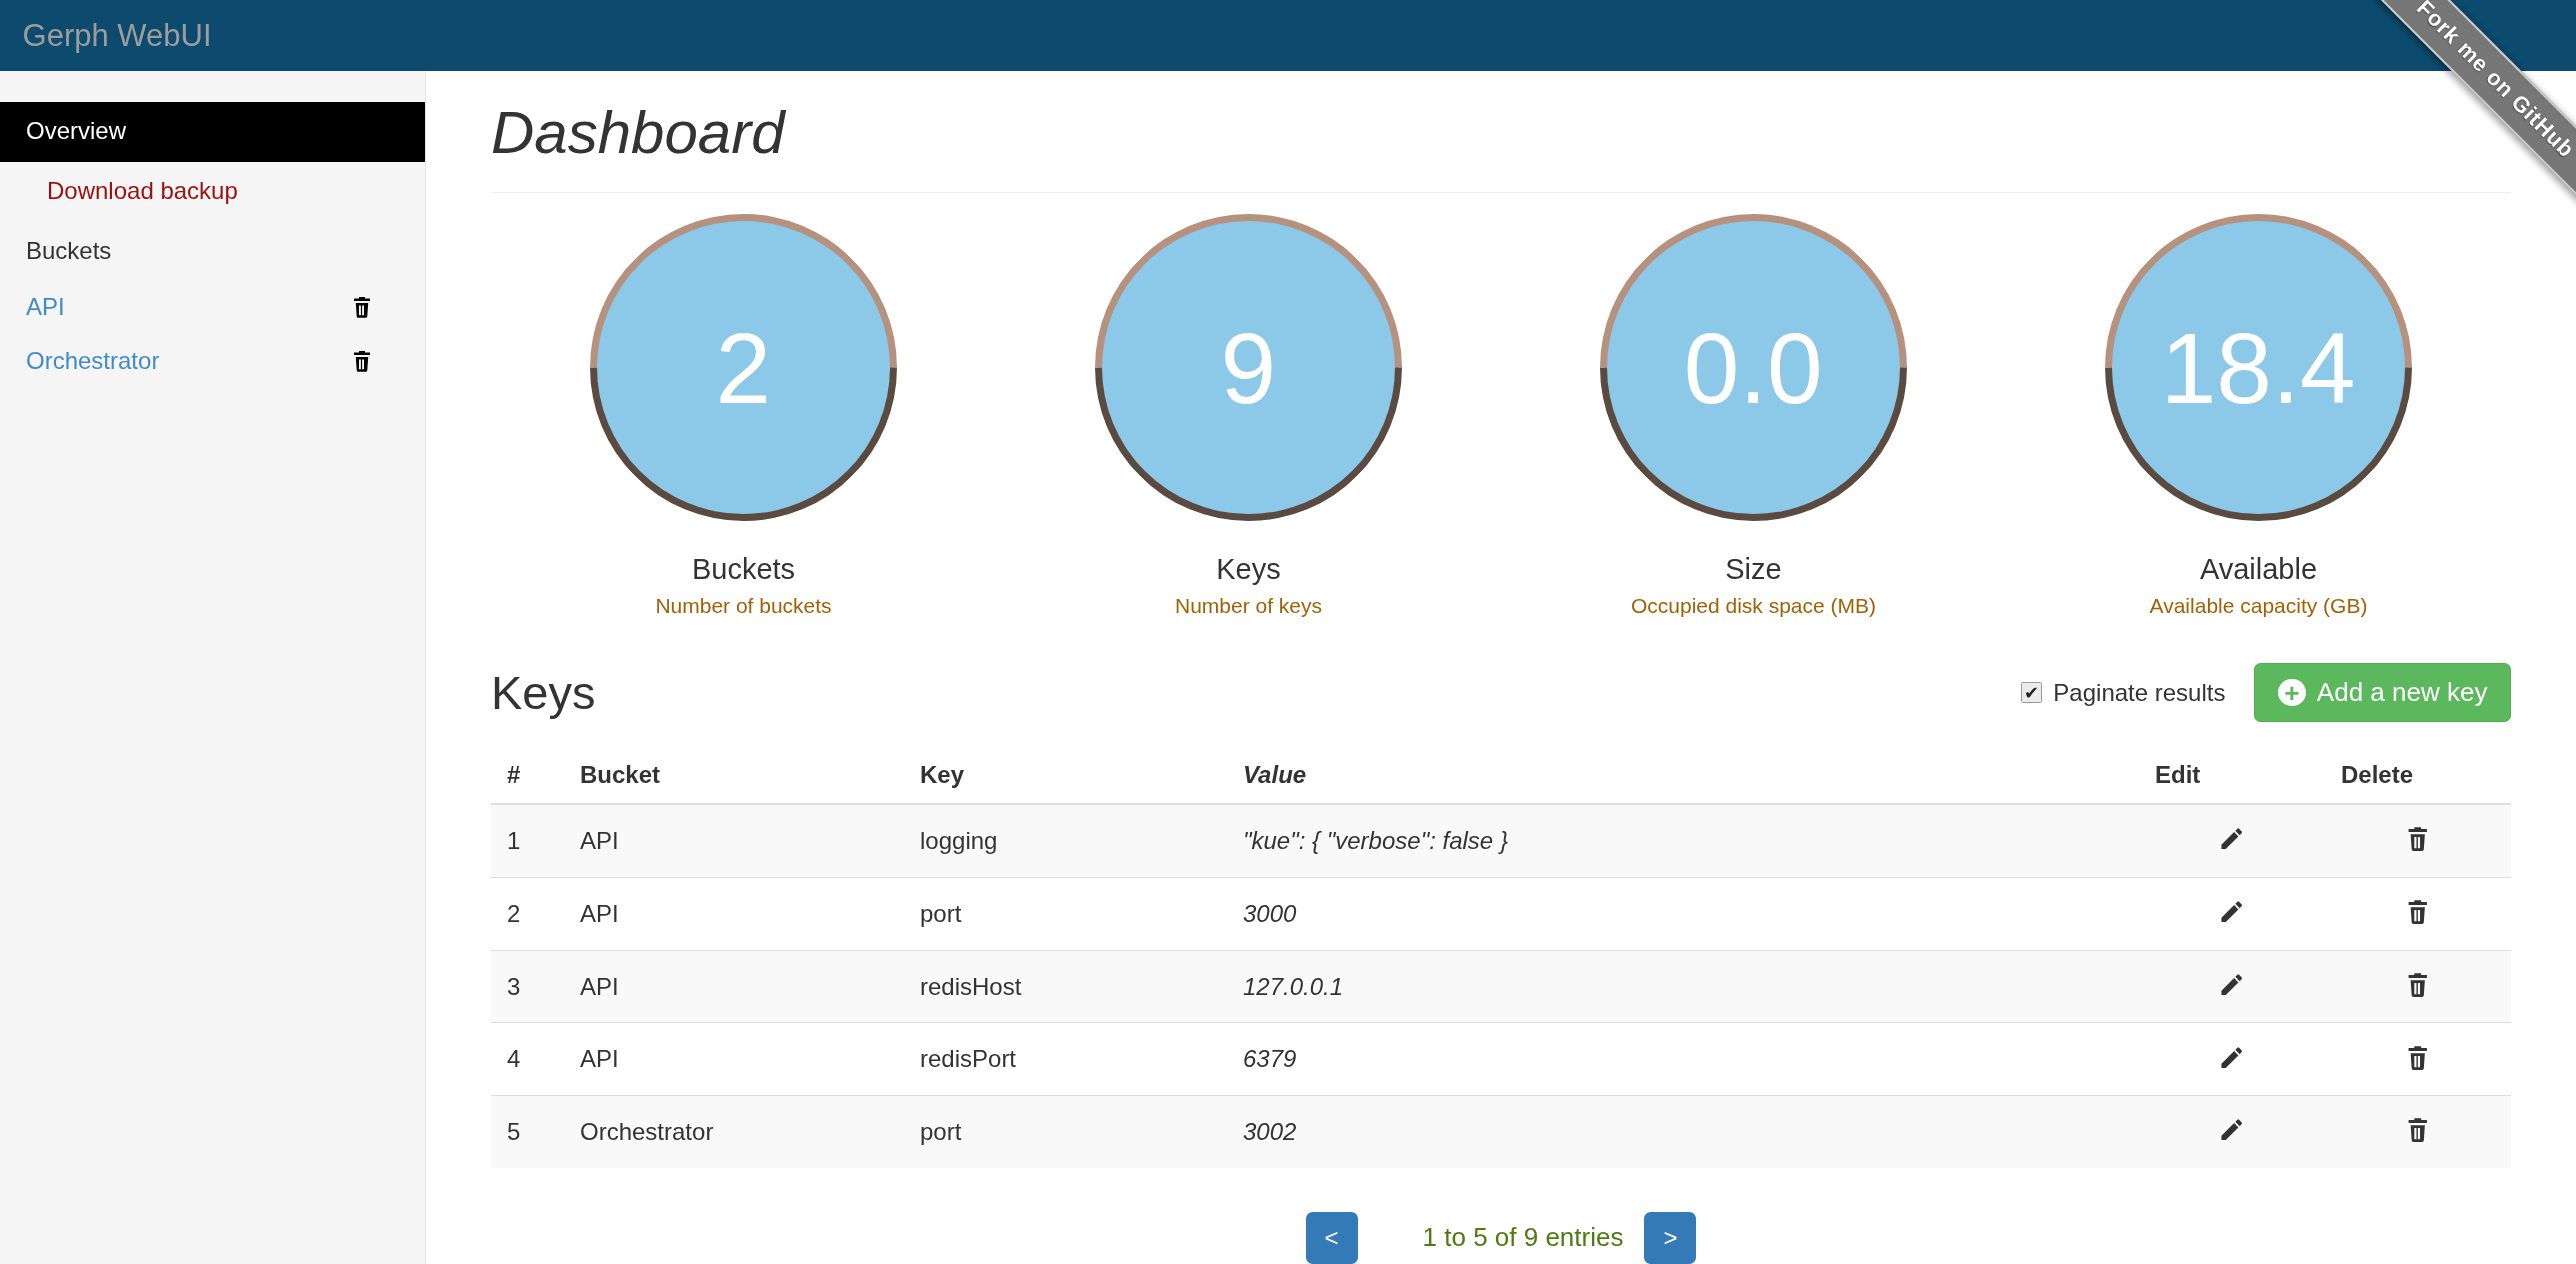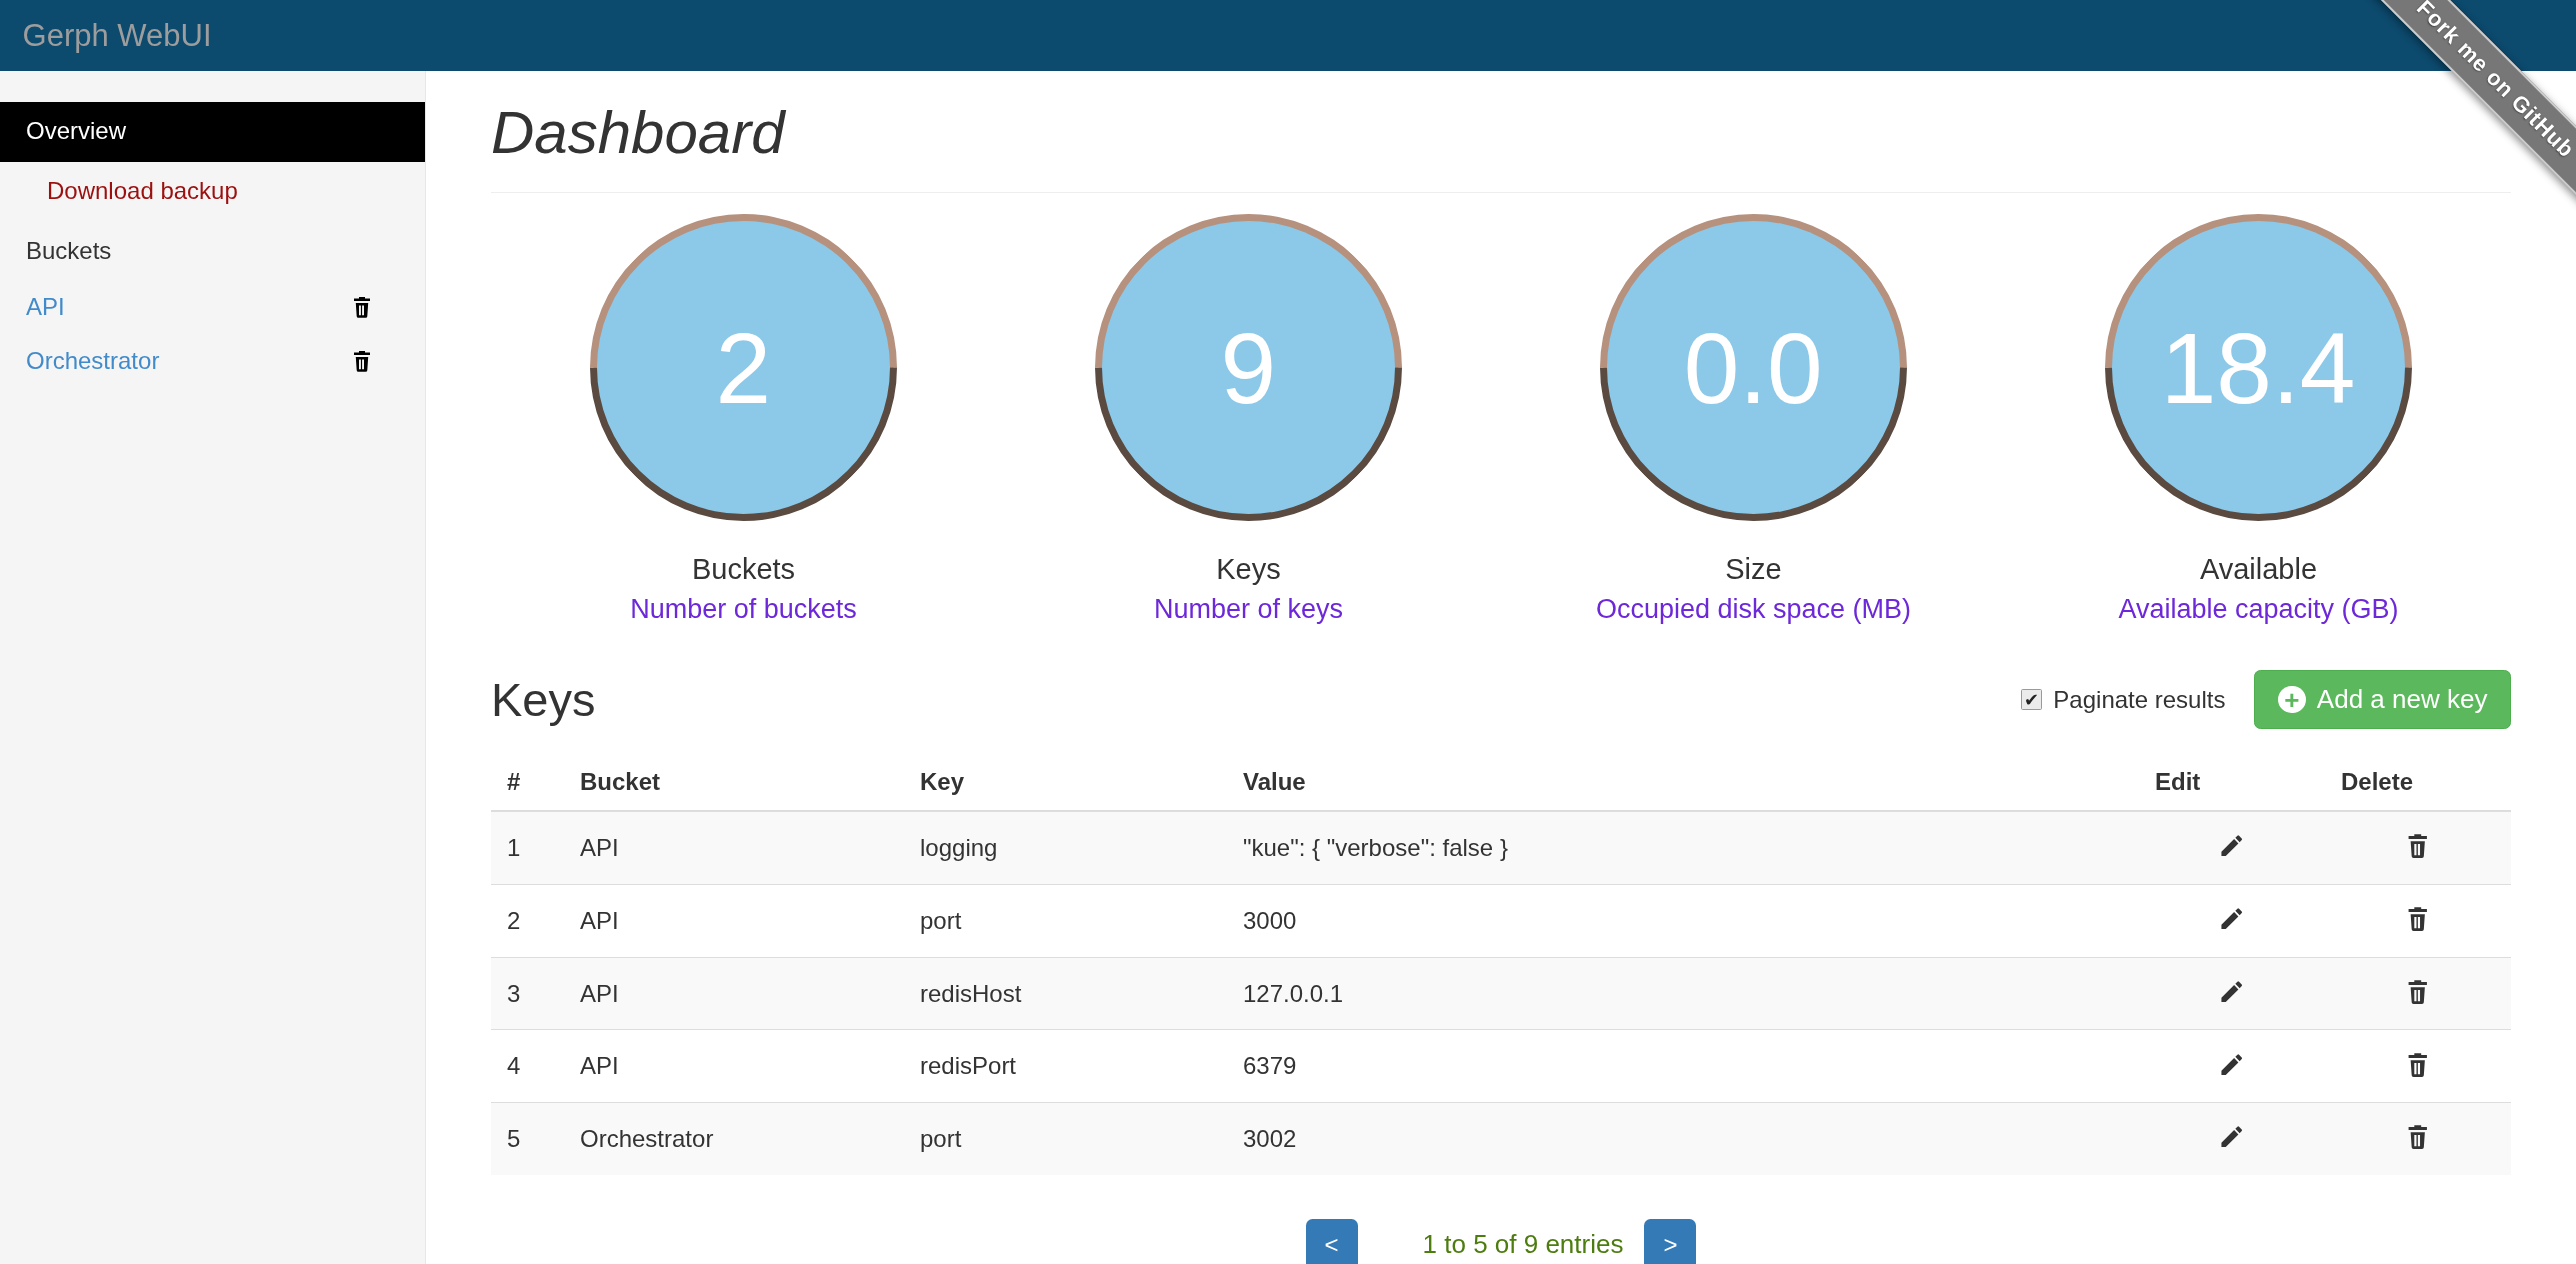--- a/index.html
+++ b/index.html
@@ -140,21 +140,21 @@
     font-size: 100px; color: #ffffff;
     line-height: 1; white-space: nowrap;
   }
   .stat-label {
     margin-top: 32px;
     font-size: 29px; color: #333333;
     text-align: center;
   }
   .stat-sub {
     margin-top: 8px;
-    font-size: 27px; color: #6d28d9;
+    font-size: 21px; color: #a16207;
     text-align: left;
   }
 
   
   .keys-head {
     display: flex; align-items: center; justify-content: space-between;
     margin-top: 45px;
   }
   .section-title {
     font-size: 47px; font-weight: normal;
@@ -206,21 +206,21 @@
   table.keys-table td {
     padding: 18px 16px;
     color: #333333;
     border-top: 0.8px solid #dddddd;
     white-space: nowrap;
   }
   table.keys-table tbody tr:nth-child(odd) { background: #f9f9f9; }
   .col-num    { width: 73px; }
   .col-bucket { width: 340px; }
   .col-key    { width: 323px; }
-  .col-value  { width: auto; }
+  .col-value  { width: auto; font-style: italic; }
   .col-edit   { width: 186px; text-align: center; }
   .col-del    { width: 186px; text-align: center; }
   th.col-edit, th.col-del { text-align: center; }
   .icon-btn {
     display: inline-flex; align-items: center; justify-content: center;
     width: 32px; height: 32px; cursor: pointer;
   }
   .icon-btn svg { width: 27.5px; height: 27.5px; fill: #333333; }
 
   

